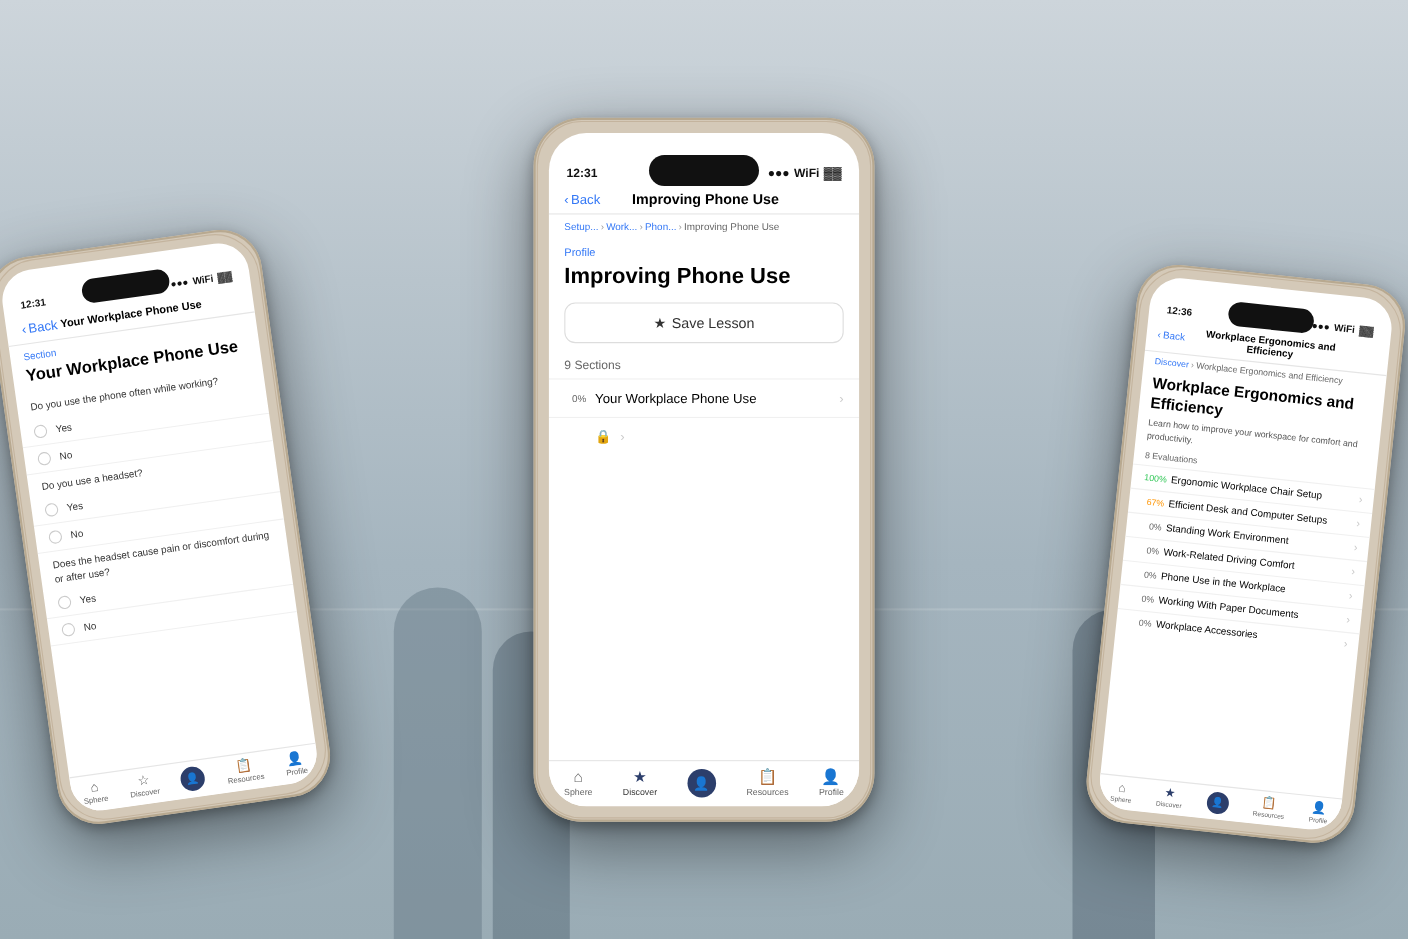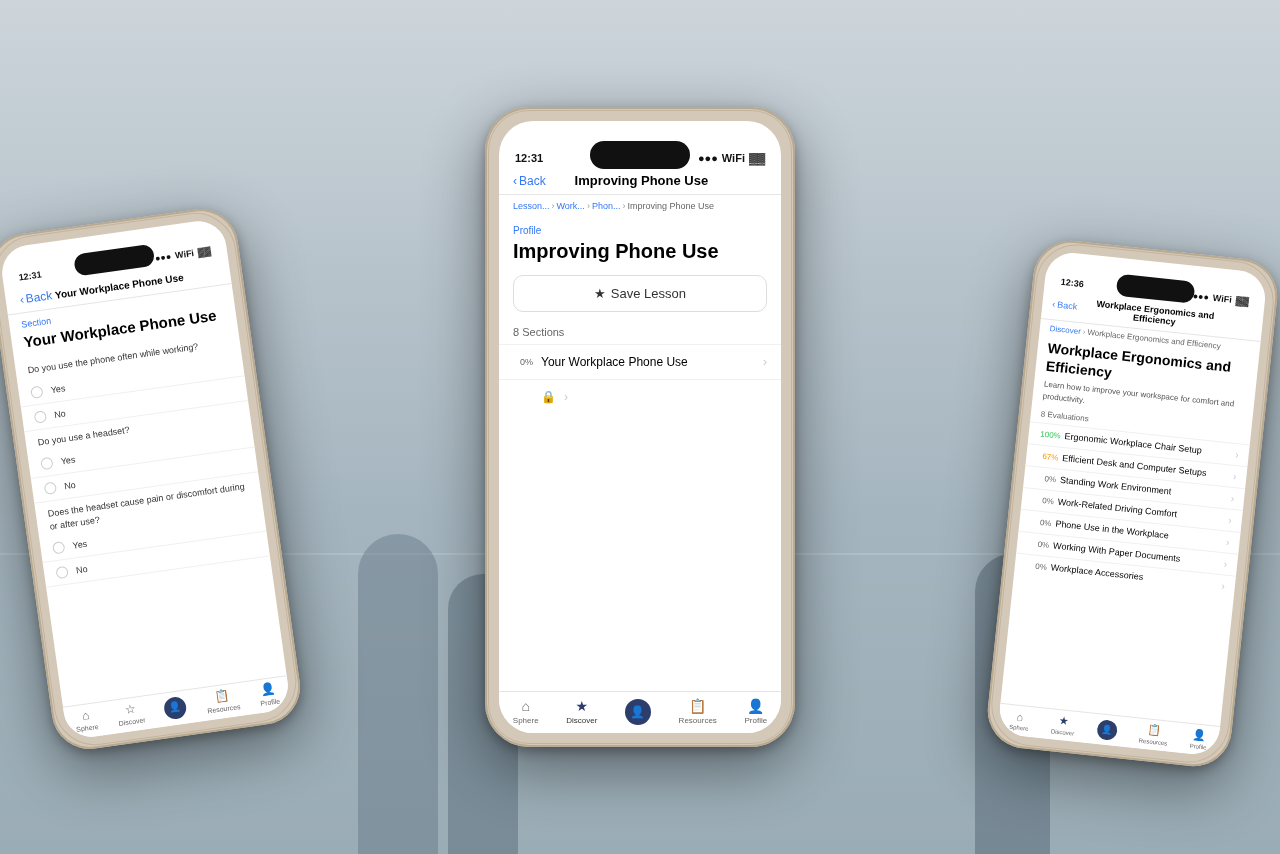--- a/index.html
+++ b/index.html
@@ -711,38 +711,38 @@
           <span>‹</span>
           <span>Back</span>
         </div>
         <div class="nav-title">Improving Phone Use</div>
         <div style="width:30px;"></div>
       </div>
 
       <div class="screen-content">
 
         <div class="breadcrumb">
-          <span style="color:#3478f6;">Lesson...</span>
+          <span style="color:#3478f6;">Setup...</span>
           <span class="breadcrumb-sep"> › </span>
           <span style="color:#3478f6;">Work...</span>
           <span class="breadcrumb-sep"> › </span>
           <span style="color:#3478f6;">Phon...</span>
           <span class="breadcrumb-sep"> › </span>
           <span class="breadcrumb-current">Improving Phone Use</span>
         </div>
 
         <div class="section-label">Profile</div>
         <div class="page-title-large">Improving Phone Use</div>
 
         <div class="save-lesson-btn">
           <span>★</span>
           <span>Save Lesson</span>
         </div>
 
-        <div class="sections-header">8 Sections</div>
+        <div class="sections-header">9 Sections</div>
 
         <div class="section-item">
           <span class="section-item-pct">0%</span>
           <span class="section-item-title">Your Workplace Phone Use</span>
           <span class="section-item-chevron">›</span>
         </div>
 
         <div class="section-item">
           <span class="section-item-pct"></span>
           <span class="section-item-icon">🔒</span>

